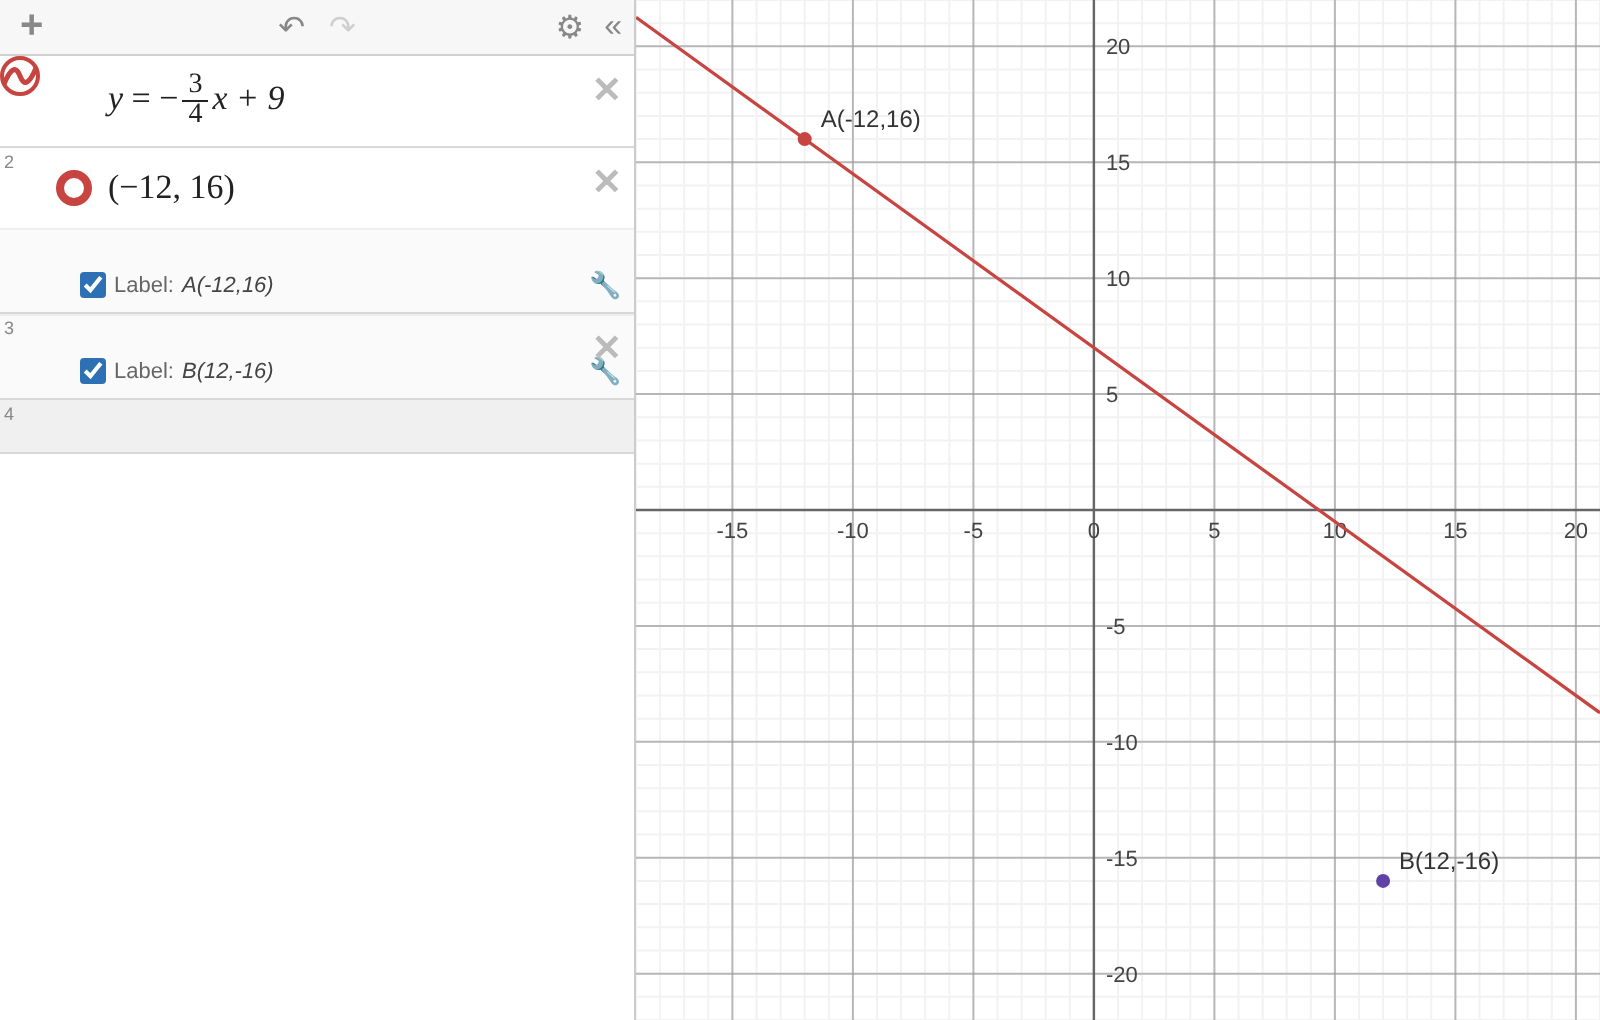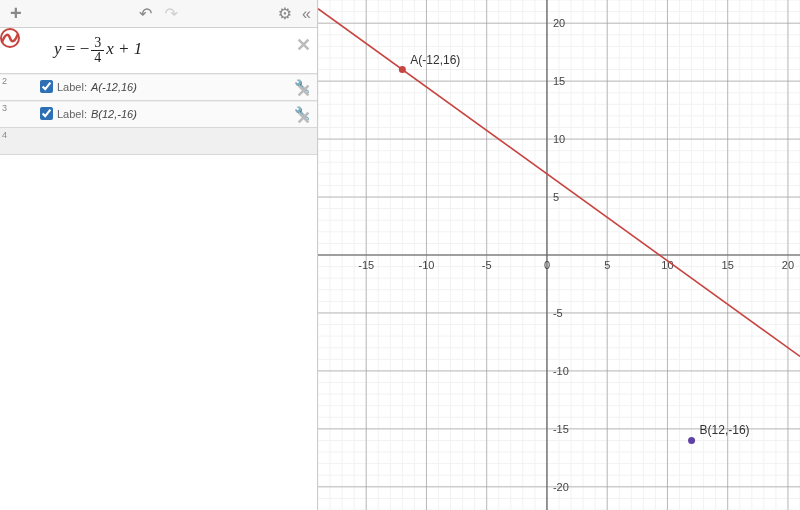--- a/index.html
+++ b/index.html
@@ -19,21 +19,21 @@
   .row-inner { display: flex; align-items: center; padding: 8px 6px 8px 26px; min-height: 40px; }
   .icon-slot { width: 22px; display: flex; justify-content: center; }
   .delete-x { position: absolute; right: 6px; top: 6px; color: #bbb; font-size: 18px; cursor: pointer; font-weight: bold; }
   .math { font-family: "Times New Roman", serif; font-size: 17px; font-style: italic; color: #222; }
   .frac { display: inline-flex; flex-direction: column; align-items: center; vertical-align: middle; font-size: 14px; line-height: 1; margin: 0 2px; }
   .frac .n { border-bottom: 1px solid #222; padding: 0 3px; }
   .frac .d { padding: 0 3px; }
   .point-circle { width: 18px; height: 18px; border-radius: 50%; display: inline-block; }
   .pc-red { border: 4px solid #c74440; background: #fff; }
   .pc-purple { border: 4px solid #6042a6; background: #fff; }
-  .subrow { display: flex; align-items: center; padding: 4px 6px 6px 40px; font-size: 11px; color: #444; background: #fafafa; border-top: 1px solid #eee; }
+  .subrow { display: flex; align-items: center; padding: 20px 6px 6px 40px; font-size: 11px; color: #444; background: #fafafa; border-top: 1px solid #eee; }
   .subrow input[type=checkbox] { margin-right: 4px; accent-color: #2d70b3; }
   .subrow .lbl { margin-right: 4px; color: #666; }
   .subrow .val { font-style: italic; }
   .wrench { margin-left: auto; color: #aaa; font-size: 13px; cursor: pointer; }
   .row.empty .row-inner { min-height: 26px; }
   .row.empty { background: #f0f0f0; }
   .graph { position: relative; flex: 1; background: #fff; }
   svg { position: absolute; inset: 0; }
   .grid-minor { stroke: #f2f2f2; stroke-width: 1; }
   .grid-major { stroke: #999; stroke-width: 1; opacity:.65;}
@@ -70,28 +70,34 @@
           <span class="icon-slot">
             <svg width="20" height="20" viewBox="0 0 20 20">
                 <circle cx="10" cy="10" r="9" fill="#fff" stroke="#c74440" stroke-width="2"></circle>
                 <path d="M2 14 Q7 2 10 10 Q13 18 18 6" stroke="#c74440" stroke-width="2.5" fill="none"></path>
               </svg>
           </span>
           <span class="math" style="margin-left:6px;">
             <span>y</span><span style="font-style:normal"> = −</span><span class="frac" style="font-style:normal">
                 <span class="n">3</span>
                 <span class="d">4</span>
-              </span><span>x + 1</span>
+              </span><span>x + 9</span>
           </span>
         </div>
         <span class="delete-x">✕</span>
       </div>
 
       <div class="row">
         <span class="idx">2</span>
+        <div class="row-inner">
+          <span class="icon-slot">
+              <span class="point-circle pc-red"></span>
+            </span>
+          <span class="math" style="margin-left:6px; font-style:normal;">(−12, 16)</span>
+        </div>
         <span class="delete-x">✕</span>
         <div class="subrow">
           <input type="checkbox" checked="" style="">
           <span class="lbl">Label:</span>
           <span class="val">A(-12,16)</span>
           <span class="wrench">🔧</span>
         </div>
       </div>
 
       <div class="row">

